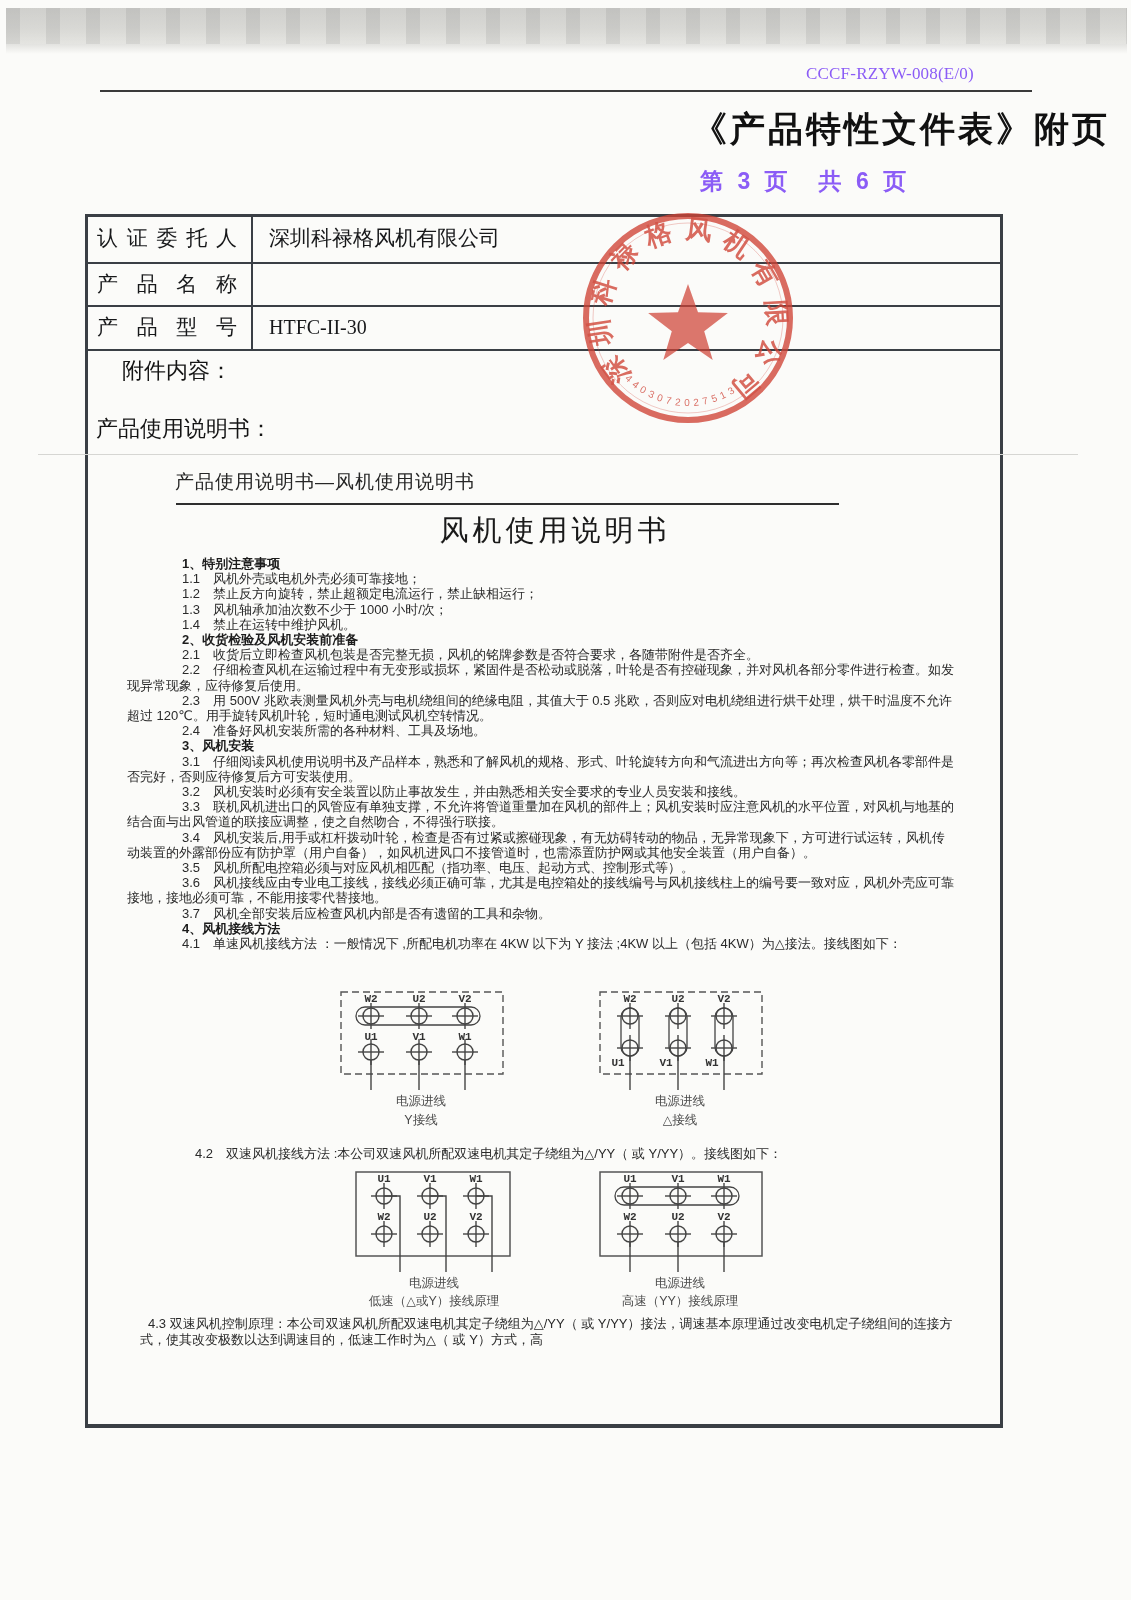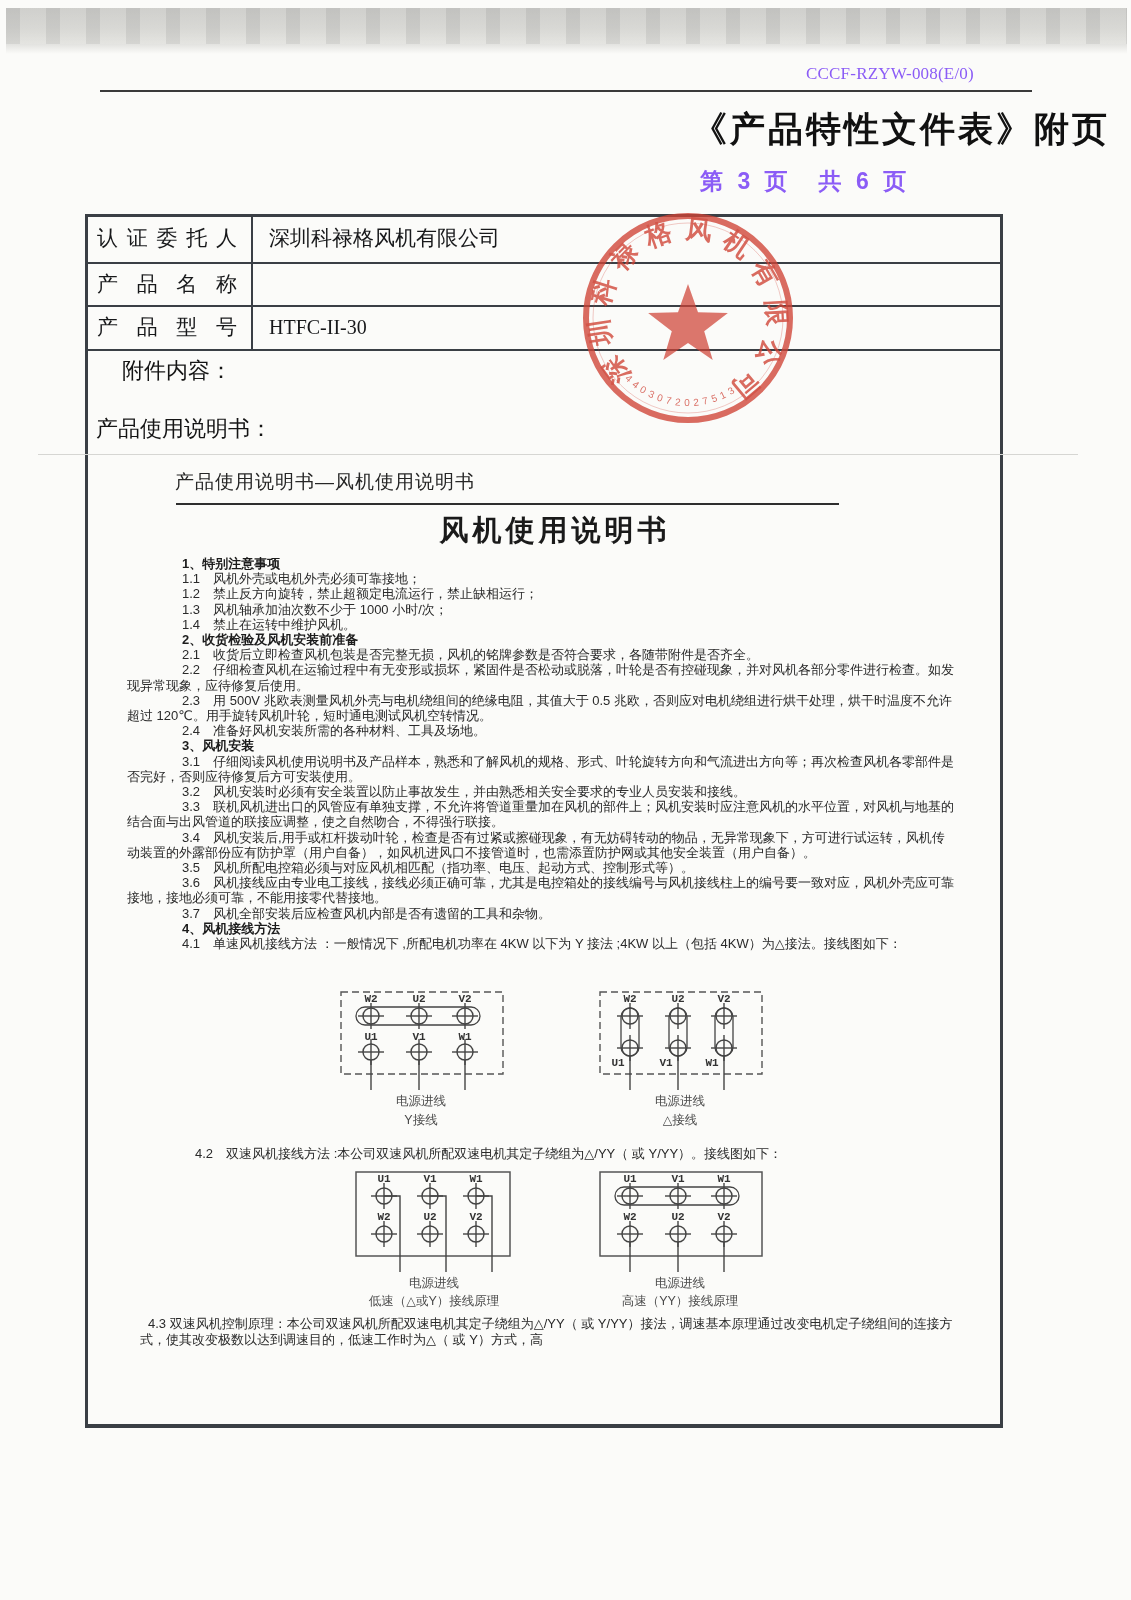--- a/index.html
+++ b/index.html
@@ -45,21 +45,21 @@
   .faint-line{left:38px;top:454px;width:1040px;border-top:1px solid #d6d6d3;height:0;}
 
   
   .stamp{left:578px;top:208px;width:220px;height:220px;opacity:.92;}
 
   
   .manual-subtitle{left:175px;top:469px;width:664px;text-align:left;font-size:19px;
     letter-spacing:1px;color:#262626;}
   .subtitle-rule{left:176px;top:503px;width:663px;border-top:2px solid #2e2e2e;height:0;}
   .manual-heading{left:175px;top:511px;width:760px;text-align:center;font-size:29px;
-    font-weight:700;letter-spacing:4px;color:#1a1a1a;}
+    font-weight:400;letter-spacing:4px;color:#1a1a1a;}
   .body-text{left:127px;top:556px;width:828px;font-size:13px;line-height:15.2px;color:#2a2a2a;}
   .body-text p{margin:0;text-indent:55px;}
   .body-text p.sec{font-weight:700;color:#1c1c1c;}
   .para42{left:140px;top:1146px;width:860px;font-size:13px;line-height:15.2px;color:#2a2a2a;text-indent:55px;}
   .para43{left:140px;top:1316px;width:838px;font-size:13px;line-height:16px;color:#2a2a2a;text-indent:8px;}
 
   
   .diag{position:absolute;}
   .d1{left:333px;top:986px;} .d2{left:592px;top:986px;}
   .d3{left:348px;top:1166px;} .d4{left:592px;top:1166px;}

